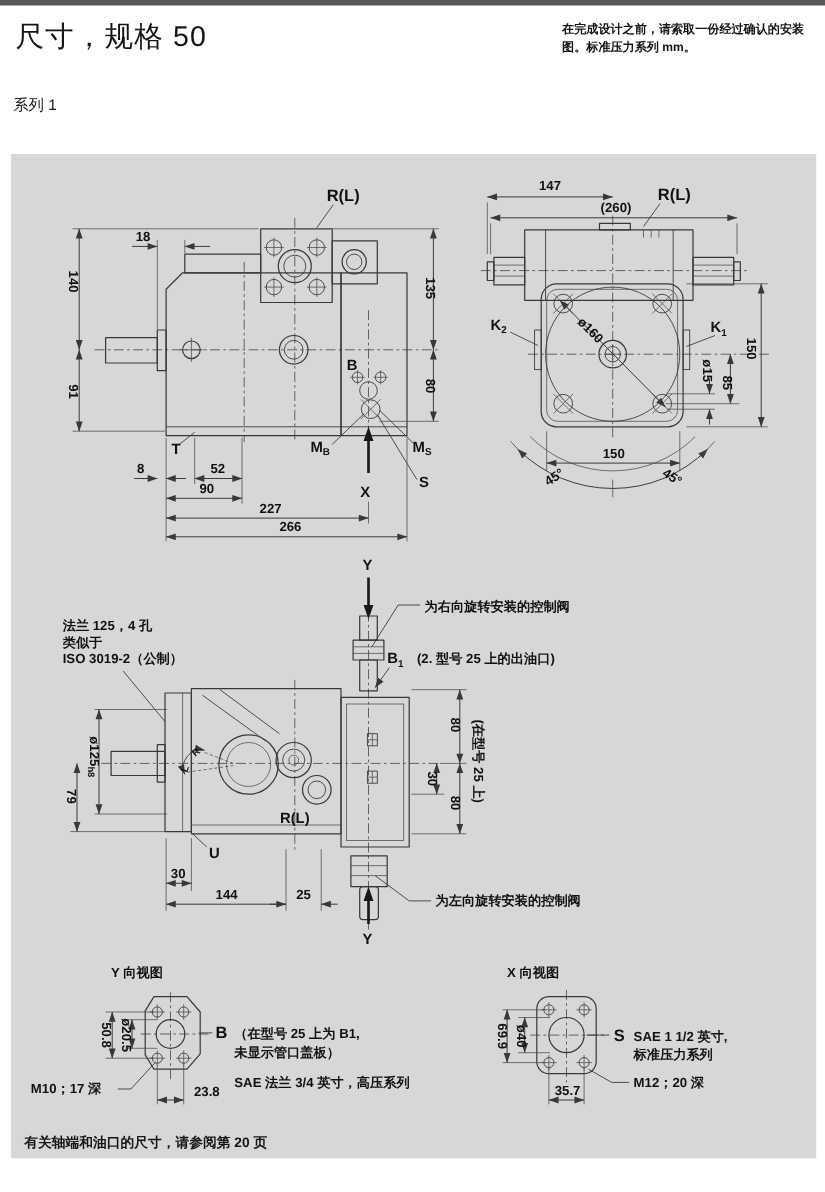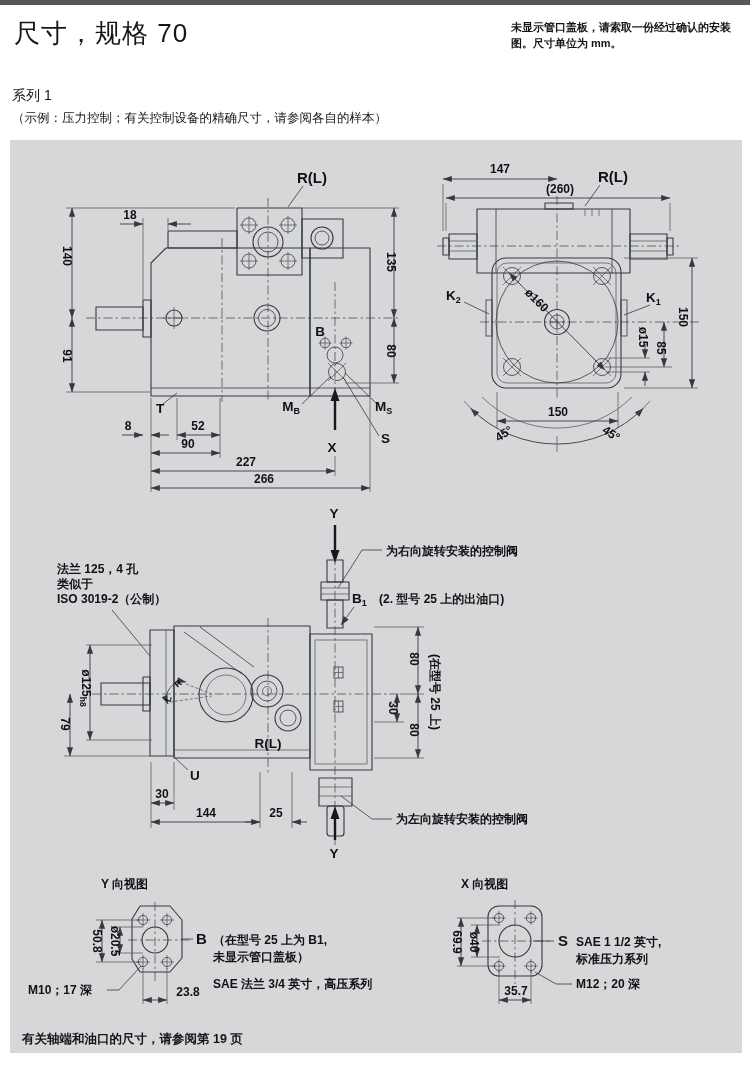--- a/index.html
+++ b/index.html
@@ -25,26 +25,25 @@
   .cjk{font:600 12px "Liberation Sans","DejaVu Sans",sans-serif;}
   .sm{font:700 9px "Liberation Sans","DejaVu Sans",sans-serif;}
   .fat{stroke:#17181b;stroke-width:2.4;fill:none;}
   .tri{fill:#17181b;stroke:none;}
 </style>
 </head>
 <body>
 
 <div id="page">
   <div id="topbar"></div>
-  <div id="title">尺寸，规格 70</div>
-  <div id="hnote">未显示管口盖板，请索取一份经过确认的安装图。尺寸单位为 mm。</div>
+  <div id="title">尺寸，规格 50</div>
+  <div id="hnote">在完成设计之前，请索取一份经过确认的安装图。标准压力系列 mm。</div>
   <div id="series">系列 1</div>
-  <div id="snote">（示例：压力控制；有关控制设备的精确尺寸，请参阅各自的样本）</div>
   <div id="panel"></div>
-  <div id="fnote">有关轴端和油口的尺寸，请参阅第 19 页</div>
+  <div id="fnote">有关轴端和油口的尺寸，请参阅第 20 页</div>
 
   <svg width="750" height="1084" viewBox="0 0 750 1084">
     <defs>
       <marker id="ar" viewBox="0 0 10 8" markerWidth="10" markerHeight="8" refX="9.3" refY="4" orient="auto-start-reverse" markerUnits="userSpaceOnUse">
         <path d="M0.5,0.9 L9.5,4 L0.5,7.1 Z" fill="#36383c"></path>
       </marker>
       <g id="bolt7">
           <circle r="7" class="lt"></circle>
           <line x1="-9" y1="0" x2="9" y2="0" class="x"></line>
           <line x1="0" y1="-9" x2="0" y2="9" class="x"></line>

